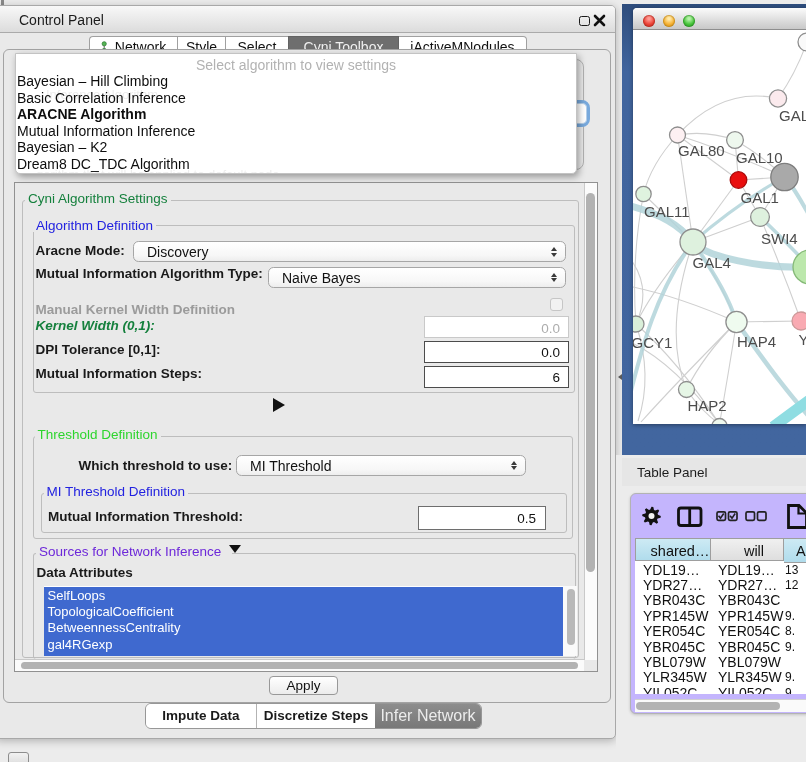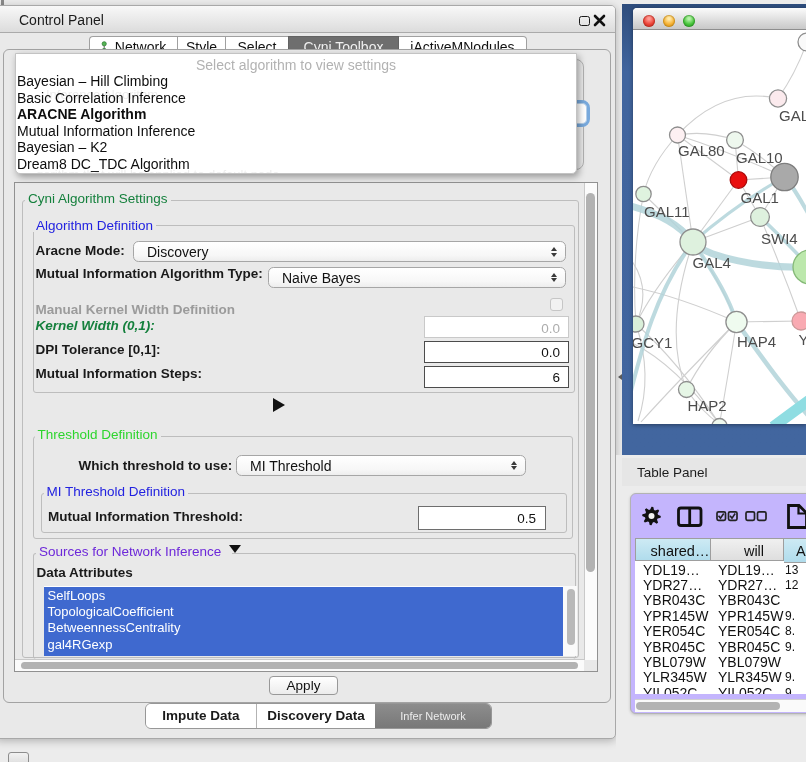--- a/index.html
+++ b/index.html
@@ -115,22 +115,22 @@
   <div class="abs" style="left:47px;top:579.5px;width:518.5px;height:70px;background:#3f69cf;border-top:1.5px solid #fff;overflow:hidden;">
     <div style="font-size:13px;color:#fff;line-height:16.4px;padding:1px 0 0 3.5px;">SelfLoops<br>TopologicalCoefficient<br>BetweennessCentrality<br>gal4RGexp</div>
   </div>
   <div class="abs" style="left:565.5px;top:579.5px;width:14px;height:70px;background:#fafafa;"></div>
   <div class="abs" style="left:569.5px;top:582.5px;width:8.5px;height:56px;background:#b9b9b9;border-radius:5px;"></div>
 
   <div class="abs" style="left:272px;top:670px;width:69px;height:18.5px;background:linear-gradient(#ffffff,#ececec);border:1px solid #989898;border-radius:4px;text-align:center;font-size:13.5px;color:#111;line-height:17px;">Apply</div>
 
   <div class="abs" style="left:148px;top:697px;height:26px;display:flex;border:1px solid #979797;border-radius:6px;overflow:hidden;">
     <div style="width:111px;background:#fff;border-right:1px solid #b3b3b3;font-size:13.5px;font-weight:bold;color:#1a1a1a;text-align:center;line-height:24px;">Impute Data</div>
-    <div style="width:118px;background:#fff;font-size:13.5px;font-weight:bold;color:#1a1a1a;text-align:center;line-height:24px;">Discovery Data</div>
-    <div style="width:116px;background:linear-gradient(#8d8d8d,#787878);font-size:11px;color:#ececec;text-align:center;line-height:24px;">Infer Network</div>
+    <div style="width:118px;background:#fff;font-size:13.5px;font-weight:bold;color:#1a1a1a;text-align:center;line-height:24px;">Discretize Steps</div>
+    <div style="width:106px;background:linear-gradient(#8d8d8d,#787878);font-size:16px;color:#ececec;text-align:center;line-height:24px;">Infer Network</div>
   </div>
 
   <div class="abs" style="left:18px;top:47px;width:561.5px;height:121px;background:#ffffff;border:1px solid #c3c3c3;border-radius:0 0 5px 5px;box-shadow:2px 3px 7px rgba(0,0,0,0.35);overflow:hidden;">
     <div class="abs" style="left:30px;top:33px;font-size:13px;color:rgba(60,60,60,0.1);">Inference Algorithm</div>
     <div class="abs" style="left:20px;top:113px;font-size:13px;color:rgba(60,60,60,0.09);">gorithm that will be applied to default node</div>
     <div class="abs" style="left:0;top:3px;width:560px;text-align:center;font-size:14px;color:#b2b2b2;">Select algorithm to view settings</div>
     <div class="abs" style="left:1px;top:19px;font-size:14px;color:#0d0d0d;line-height:16.6px;white-space:nowrap;">Bayesian – Hill Climbing<br>Basic Correlation Inference<br><b>ARACNE Algorithm</b><br>Mutual Information Inference<br>Bayesian – K2<br>Dream8 DC_TDC Algorithm</div>
   </div>
 </div>
 

